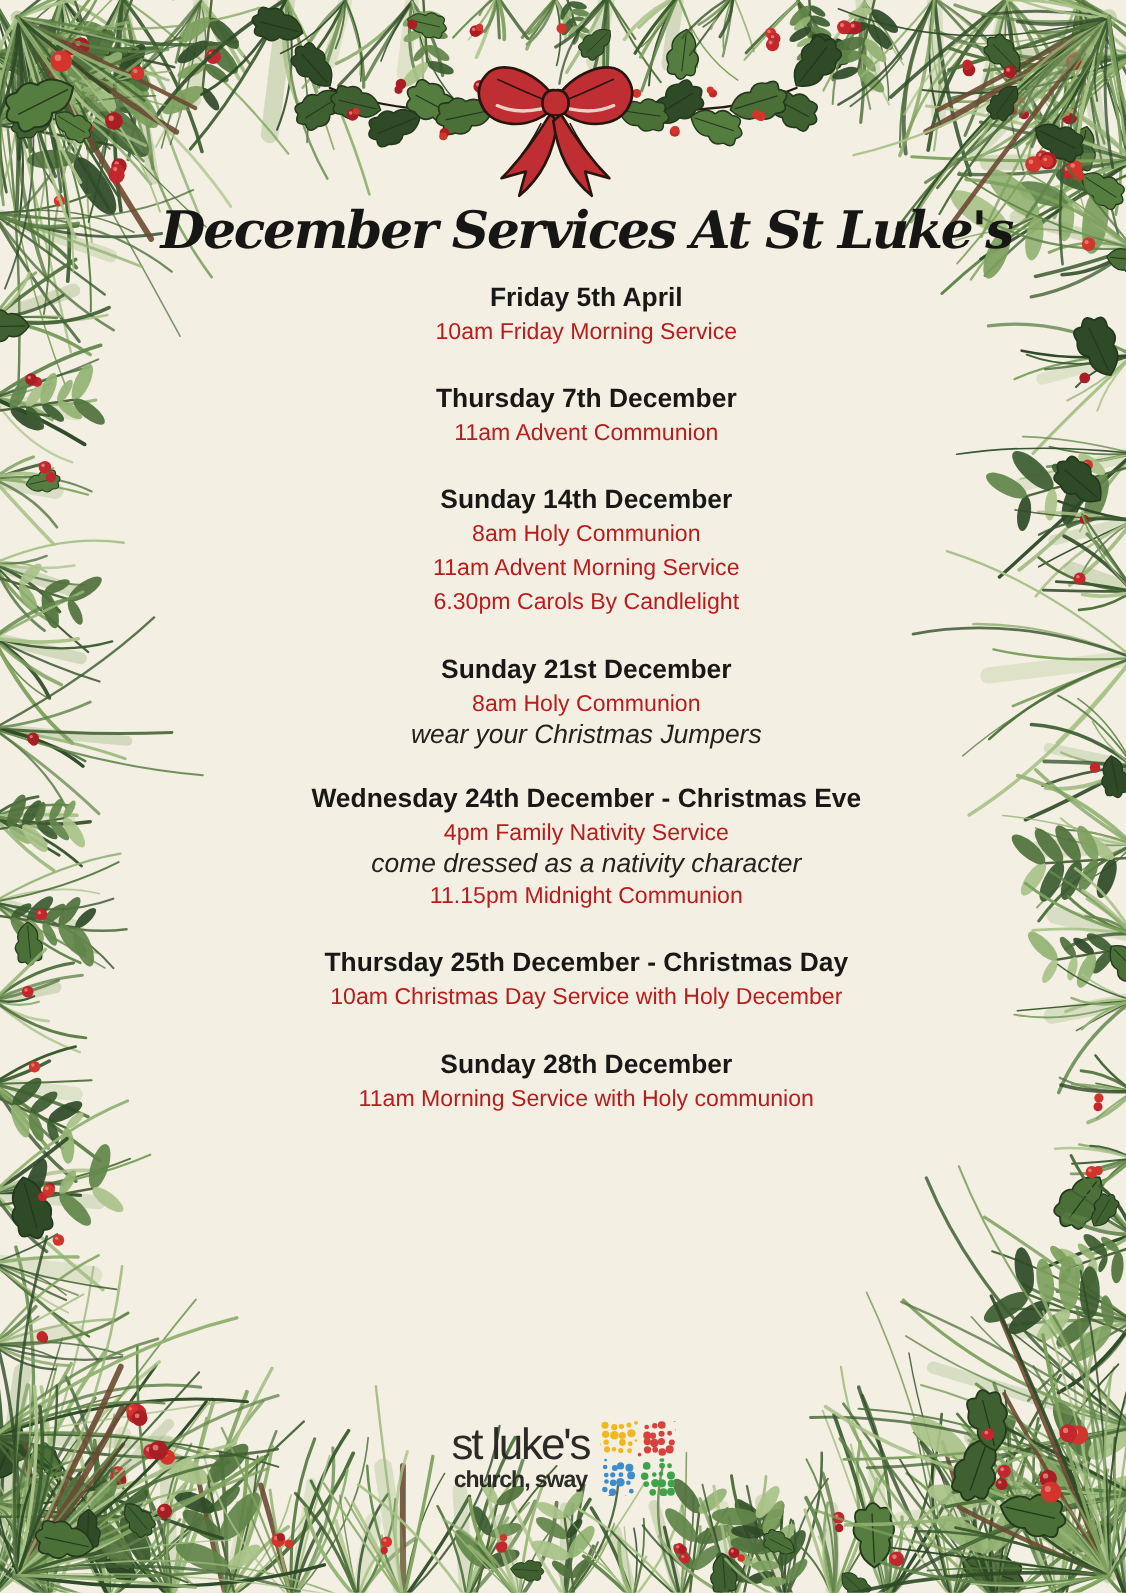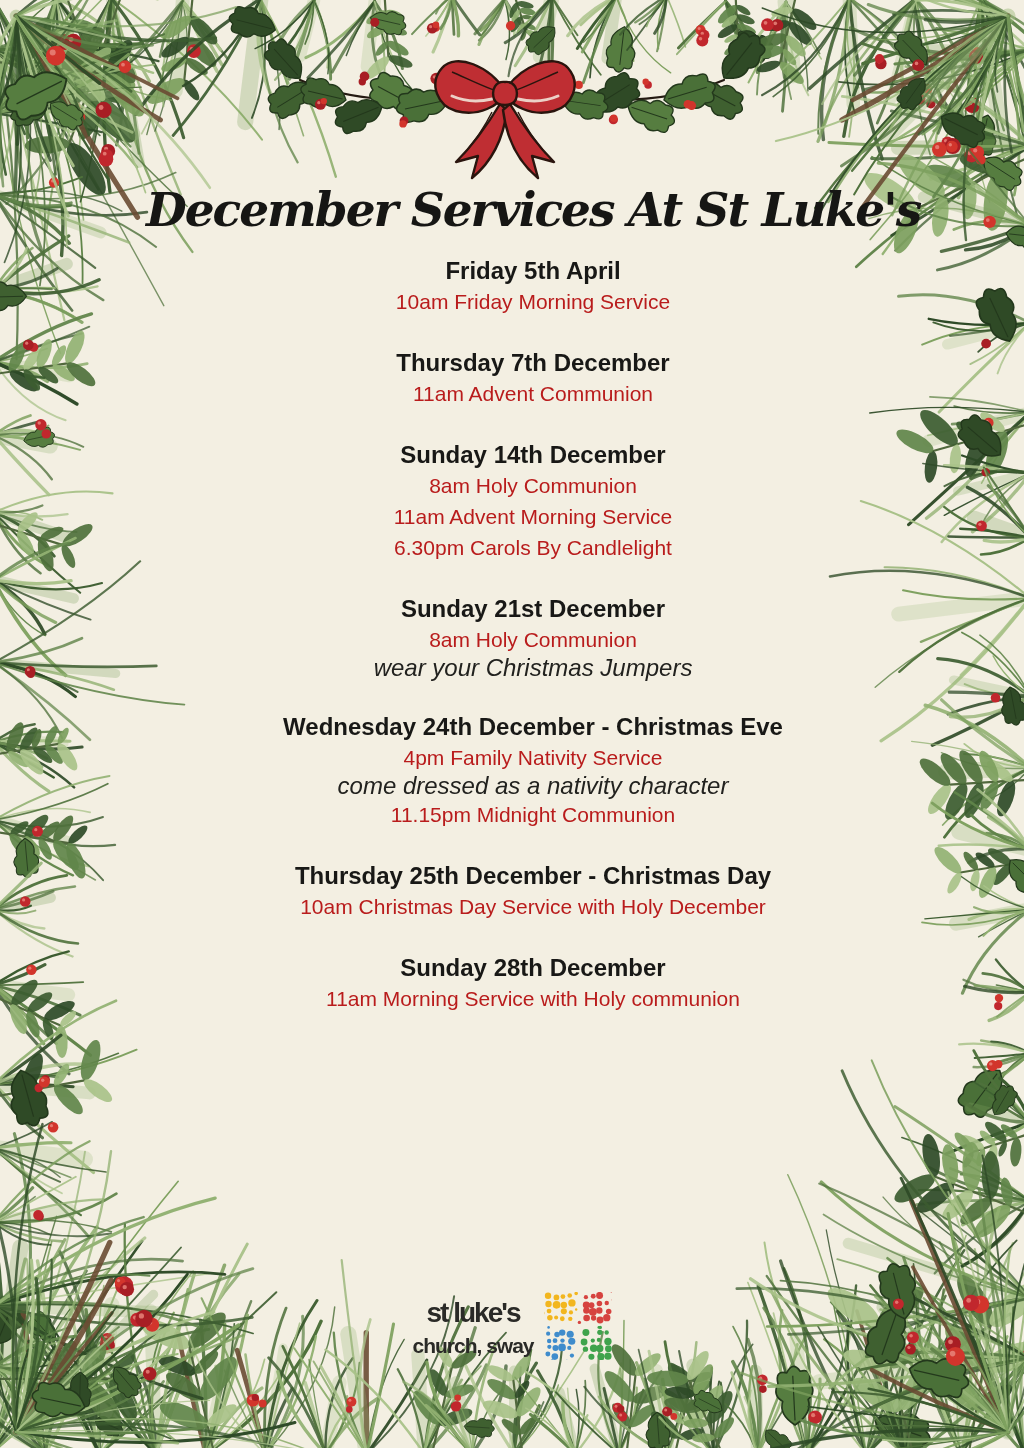--- a/index.html
+++ b/index.html
@@ -18,21 +18,21 @@
   .services{margin-top:18px;}
   .service{margin:0 0 30px 0;}
   .service h3{margin:0;font-size:24px;line-height:31px;font-weight:700;color:#181816;}
   .service p{margin:0;font-size:21px;line-height:31px;font-weight:400;color:#b91c1c;}
   .service p.note{font-size:24px;line-height:26px;font-style:italic;color:#22221f;}
   .logo-row{
     position:absolute;top:1292px;left:0;width:100%;z-index:2;
     display:flex;justify-content:center;align-items:center;gap:10px;
   }
   .logo-text{text-align:center;color:#2a2a27;}
-  .logo-name{font-size:28px;line-height:38px;font-weight:700;letter-spacing:-2px;}
+  .logo-name{font-size:40px;line-height:38px;font-weight:400;letter-spacing:-2px;}
   .logo-sub{font-size:21px;line-height:27px;font-weight:700;letter-spacing:-1px;}
 </style>
 </head>
 <body>
 
 <div class="poster">
 
   <svg id="border-svg" class="border-layer" width="1024" height="1448" viewBox="0 0 1024 1448">
       <path d="M-10 -5.877551410347223 L-60.9 236.5" stroke="#a9c289" stroke-width="12.0" fill="none" stroke-linecap="round" opacity="0.28"></path>
       <path d="M-10 -5.877551410347223 Q-3.5 134.8 -36.5 245.9" stroke="#61854a" stroke-width="3.5" fill="none" stroke-linecap="round" opacity="0.92"></path>

